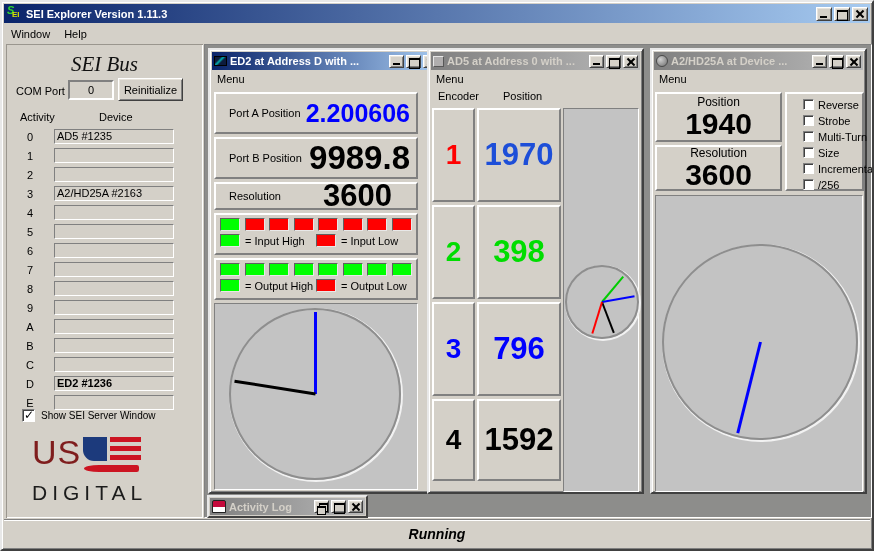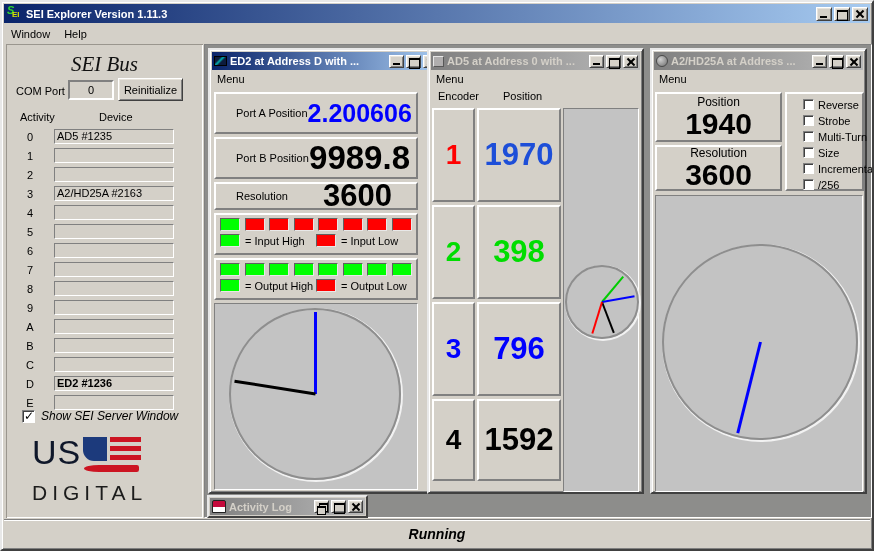--- a/index.html
+++ b/index.html
@@ -43,27 +43,27 @@
   .reinit-btn{position:absolute;left:112px;top:34px;width:65px;height:23px;font-size:11px;
     display:flex;align-items:center;justify-content:center;}
   .col-headers{position:absolute;left:0;top:67px;width:100%;font-size:11px;}
   .hdr-address{position:absolute;left:14px;}  .hdr-device{position:absolute;left:93px;}
   .addr-table{position:absolute;left:0;top:85px;width:100%;}
   .addr-row{display:flex;align-items:center;height:15px;margin-bottom:4px;}
   .addr-label{width:48px;text-align:center;font-size:11px;flex:none;}
   .device-field{flex:none;width:120px;height:15px;border:1px solid;border-color:#808080 #fff #fff #808080;
     background:#d4d0c8;font-size:11px;line-height:13px;padding-left:2px;overflow:hidden;white-space:nowrap;}
   .device-field.bold{font-weight:bold;}
-  .server-check{position:absolute;left:16px;top:365px;display:flex;align-items:center;font-size:12px;font-style:italic;}
+  .server-check{position:absolute;left:16px;top:365px;display:flex;align-items:center;font-size:10px;}
   .checkbox{width:13px;height:13px;background:#fff;border:1px solid;border-color:#808080 #fff #fff #808080;
     box-shadow:inset 1px 1px 0 #404040;position:relative;flex:none;}
   .checkbox.checked::after{content:"✓";position:absolute;left:1px;top:-2px;font-size:12px;font-weight:bold;color:#000;}
   .check-text{margin-left:6px;}
   .logo{position:absolute;left:26px;top:390px;width:150px;}
-  .logo-us{font-size:34px;color:#0f172a;letter-spacing:1px;line-height:36px;display:inline-block;vertical-align:top;}
+  .logo-us{font-size:34px;color:#7f1d1d;letter-spacing:1px;line-height:36px;display:inline-block;vertical-align:top;}
   .logo-flag{position:relative;display:inline-block;width:60px;height:42px;vertical-align:top;margin-left:2px;margin-top:3px;}
   .flag-blue{position:absolute;left:0;top:0;width:24px;height:24px;background:#1c3a7c;border-radius:0 0 0 11px;}
   .flag-stripe{position:absolute;left:27px;width:31px;height:5px;background:#cc1422;}
   .flag-stripe.s1{top:0;} .flag-stripe.s2{top:9px;} .flag-stripe.s3{top:18px;}
   .flag-swoosh{position:absolute;left:1px;top:28px;width:55px;height:7px;background:#cc1422;border-radius:50% 4px 4px 50% / 90% 4px 4px 90%;}
   .logo-digital{font-size:21px;color:#1c1c1c;letter-spacing:5px;margin-top:2px;}
   
   .mdi{position:absolute;left:202px;top:42px;width:668px;height:474px;background:#8d8d8b;
     border:1px solid;border-color:#808080 #fff #fff #808080;}
   .child-window{position:absolute;background:#d4d0c8;border:2px solid;border-color:#e8e8e8 #404040 #404040 #e8e8e8;
@@ -75,21 +75,21 @@
   .cw-menu{height:18px;font-size:11px;display:flex;align-items:center;color:#000;}
   .cw-menu span{padding:1px 5px;}
   .cw-client{position:relative;width:100%;height:calc(100% - 36px);}
   
   .ed2-icon{width:13px;height:10px;flex:none;background:linear-gradient(135deg,#0d1b3d 30%,#00b0b0 45%,#0d1b3d 60%);border:1px solid #000;}
   .ad5-icon{width:11px;height:11px;flex:none;background:#b0aeae;border:1px solid;border-color:#e6e6e6 #585858 #585858 #e6e6e6;}
   .a2-icon{width:12px;height:12px;flex:none;border-radius:50%;background:radial-gradient(circle at 35% 35%,#cfcfcf,#6e6e6e);border:1px solid #4a4a4a;}
   .log-icon{width:14px;height:13px;flex:none;background:linear-gradient(to bottom,#c40a3c 52%,#ffffff 52%);border:1px solid #222;border-radius:2px 2px 0 0;}
   
   .field-panel{position:absolute;left:2px;width:204px;display:flex;align-items:center;}
-  .field-panel .f-label{font-size:11px;padding-left:20px;flex:none;}
+  .field-panel .f-label{font-size:11px;padding-left:13px;flex:none;}
   .field-panel .f-value{flex:1;text-align:right;padding-right:6px;font-weight:bold;white-space:nowrap;}
   .led-panel{position:absolute;left:2px;width:204px;height:42px;padding:3px 4px 2px 4px;}
   .led-row{display:flex;justify-content:space-between;margin-bottom:3px;}
   .led{width:20px;height:13px;border:1px solid;border-color:#606060 #e8e8e8 #e8e8e8 #606060;}
   .led-high{background:var(--led-high,#00ff00);}  .led-low{background:var(--led-low,#ff0000);}
   .legend-row{display:flex;align-items:center;font-size:11px;}
   .legend-row .led{margin-right:5px;flex:none;}
   .legend-row .legend-label{flex:1;white-space:nowrap;}
   .dial-panel{position:absolute;background:#c3c3c3;border:1px solid;border-color:#808080 #fff #fff #808080;}
   .dial-circle{position:absolute;border-radius:50%;border:2px solid #8e8e8e;box-shadow:1px 1px 0 1px #f2f2f2;}
@@ -331,21 +331,21 @@
             <div class="needle" style="left: 37px; top: 160px; width: 2px; height: 33px; background: rgb(0, 0, 255); transform: rotate(80deg);"></div>
             <div class="needle" style="left: 37px; top: 160px; width: 2px; height: 33px; background: rgb(0, 0, 0); transform: rotate(159deg);"></div>
             <div class="needle" style="left: 37px; top: 160px; width: 2px; height: 33px; background: rgb(255, 0, 0); transform: rotate(197deg);"></div>
           </div>
       </div>
     </div>
 
     <div class="child-window" style="left:445px;top:3px;width:217px;height:446px;">
       <div class="cw-title inactive">
         <span class="a2-icon"></span>
-        <span class="tb-title">A2/HD25A at Address ...</span>
+        <span class="tb-title">A2/HD25A at Device ...</span>
         <span class="tb-btns">
           <span class="tb-btn small btn g-min"></span>
           <span class="tb-btn small btn g-max"></span>
           <span class="tb-btn small btn g-close"></span>
         </span>
       </div>
       <div class="cw-menu">
         <span>Menu</span>
       </div>
       <div class="cw-client">

